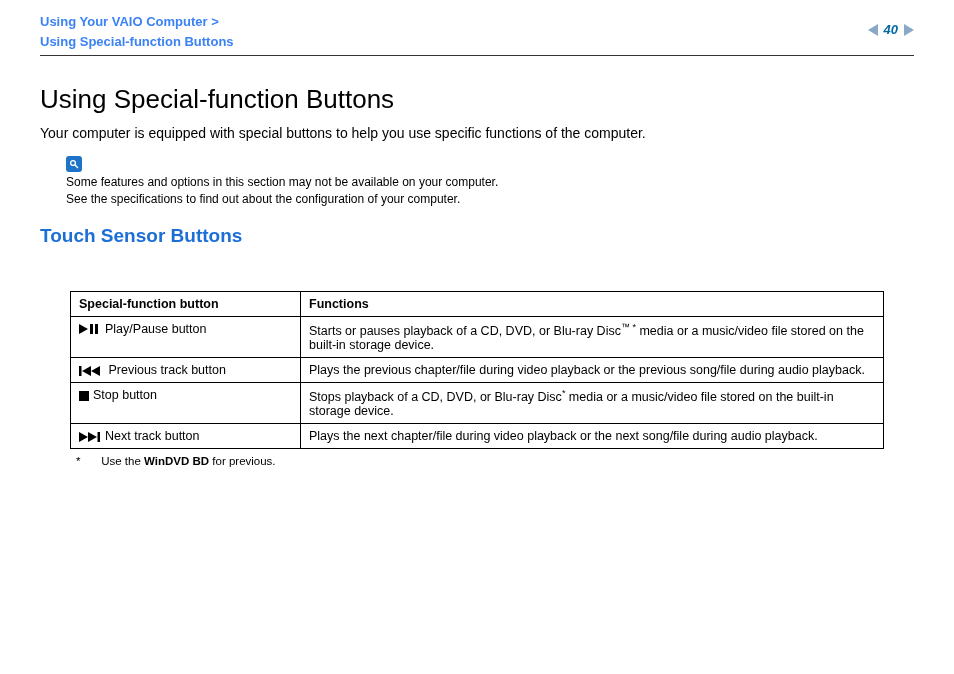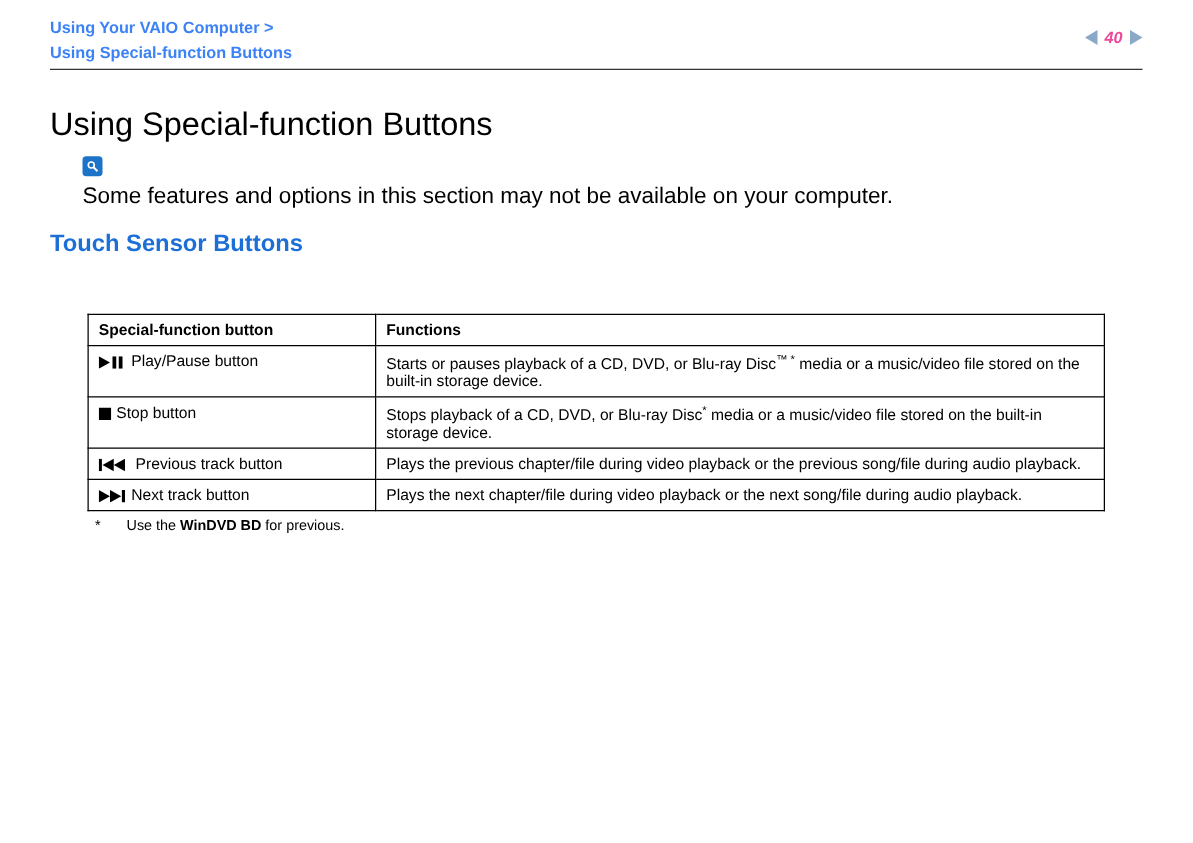--- a/index.html
+++ b/index.html
@@ -45,21 +45,21 @@
   }
   .pager-arrow.right {
     border-top: 6px solid transparent;
     border-bottom: 6px solid transparent;
     border-left: 10px solid #8aa9c9;
   }
   .page-num {
     font-size: 13px;
     font-weight: bold;
     font-style: italic;
-    color: #ec4899;
+    color: #0369a1;
     text-align: right;
   }
   h1 {
     font-size: 26px;
     font-weight: normal;
     margin-bottom: 10px;
   }
   .intro {
     font-size: 14px;
     margin-bottom: 14px;
@@ -74,21 +74,21 @@
     justify-content: center;
     width: 16px;
     height: 16px;
     background: #1c73c7;
     border-radius: 3px;
     color: #fff;
     font-size: 11px;
     margin-bottom: 2px;
   }
   .note-text {
-    font-size: 18px;
+    font-size: 12px;
     line-height: 1.45;
     font-family: Arial, Helvetica, sans-serif;
   }
   h2 {
     font-size: 19px;
     font-weight: bold;
     color: #1c6fd6;
     margin-bottom: 6px;
   }
   .sub-intro {
@@ -147,29 +147,31 @@
       <div>Using Special-function Buttons</div>
     </div>
     <div class="pager">
       <span class="pager-arrow left"></span>
       <span class="page-num">40</span>
       <span class="pager-arrow right"></span>
     </div>
   </div>
 
   <h1>Using Special-function Buttons</h1>
+  <p class="intro">Your computer is equipped with special buttons to help you use specific functions of the computer.</p>
 
   <div class="note-block">
     <span class="note-icon">
       <svg width="10" height="10" viewBox="0 0 10 10">
           <circle cx="4" cy="4" r="2.4" fill="none" stroke="#fff" stroke-width="1.3"></circle>
           <line x1="5.8" y1="5.8" x2="9" y2="9" stroke="#fff" stroke-width="1.5"></line>
         </svg>
     </span>
     <div class="note-text">Some features and options in this section may not be available on your computer.</div>
+    <div class="note-text">See the specifications to find out about the configuration of your computer.</div>
   </div>
 
   <h2>Touch Sensor Buttons</h2>
 
   <div class="table-wrap">
   <table>
     <thead>
       <tr>
         <th class="col-btn">Special-function button</th>
         <th>Functions</th>
@@ -186,46 +188,46 @@
                 </svg>
           </span><span>Play/Pause button</span>
         </td>
         <td>
           <span>Starts or pauses playback of a CD, DVD, or Blu-ray Disc</span><span class="sup">™ *</span><span> media or a music/video file stored on the built-in storage device.</span>
         </td>
       </tr>
       <tr>
         <td class="col-btn">
           <span class="sym">
-            <svg width="10" height="10" viewBox="0 0 10 10">
-                  <rect x="0" y="0" width="10" height="10" fill="#000"></rect>
-                </svg>
-          </span><span>Stop button</span>
-        </td>
-        <td>
-          <span>Stops playback of a CD, DVD, or Blu-ray Disc</span><span class="sup">*</span><span> media or a music/video file stored on the built-in storage device.</span>
-        </td>
-      </tr>
-      <tr>
-        <td class="col-btn">
-          <span class="sym">
             <svg width="22" height="10" viewBox="0 0 22 10">
                   <rect x="0" y="0" width="2.5" height="10" fill="#000"></rect>
                   <polygon points="12,0 3,5 12,10" fill="#000"></polygon>
                   <polygon points="21,0 12,5 21,10" fill="#000"></polygon>
                 </svg>
           </span> <span>Previous track button</span>
         </td>
         <td>
           <span>Plays the previous chapter/file during video playback or the previous song/file during audio playback.</span>
         </td>
       </tr>
       <tr>
         <td class="col-btn">
           <span class="sym">
+            <svg width="10" height="10" viewBox="0 0 10 10">
+                  <rect x="0" y="0" width="10" height="10" fill="#000"></rect>
+                </svg>
+          </span><span>Stop button</span>
+        </td>
+        <td>
+          <span>Stops playback of a CD, DVD, or Blu-ray Disc</span><span class="sup">*</span><span> media or a music/video file stored on the built-in storage device.</span>
+        </td>
+      </tr>
+      <tr>
+        <td class="col-btn">
+          <span class="sym">
             <svg width="22" height="10" viewBox="0 0 22 10">
                   <polygon points="0,0 9,5 0,10" fill="#000"></polygon>
                   <polygon points="9,0 18,5 9,10" fill="#000"></polygon>
                   <rect x="18.5" y="0" width="2.5" height="10" fill="#000"></rect>
                 </svg>
           </span><span>Next track button</span>
         </td>
         <td>
           <span>Plays the next chapter/file during video playback or the next song/file during audio playback.</span>
         </td>

